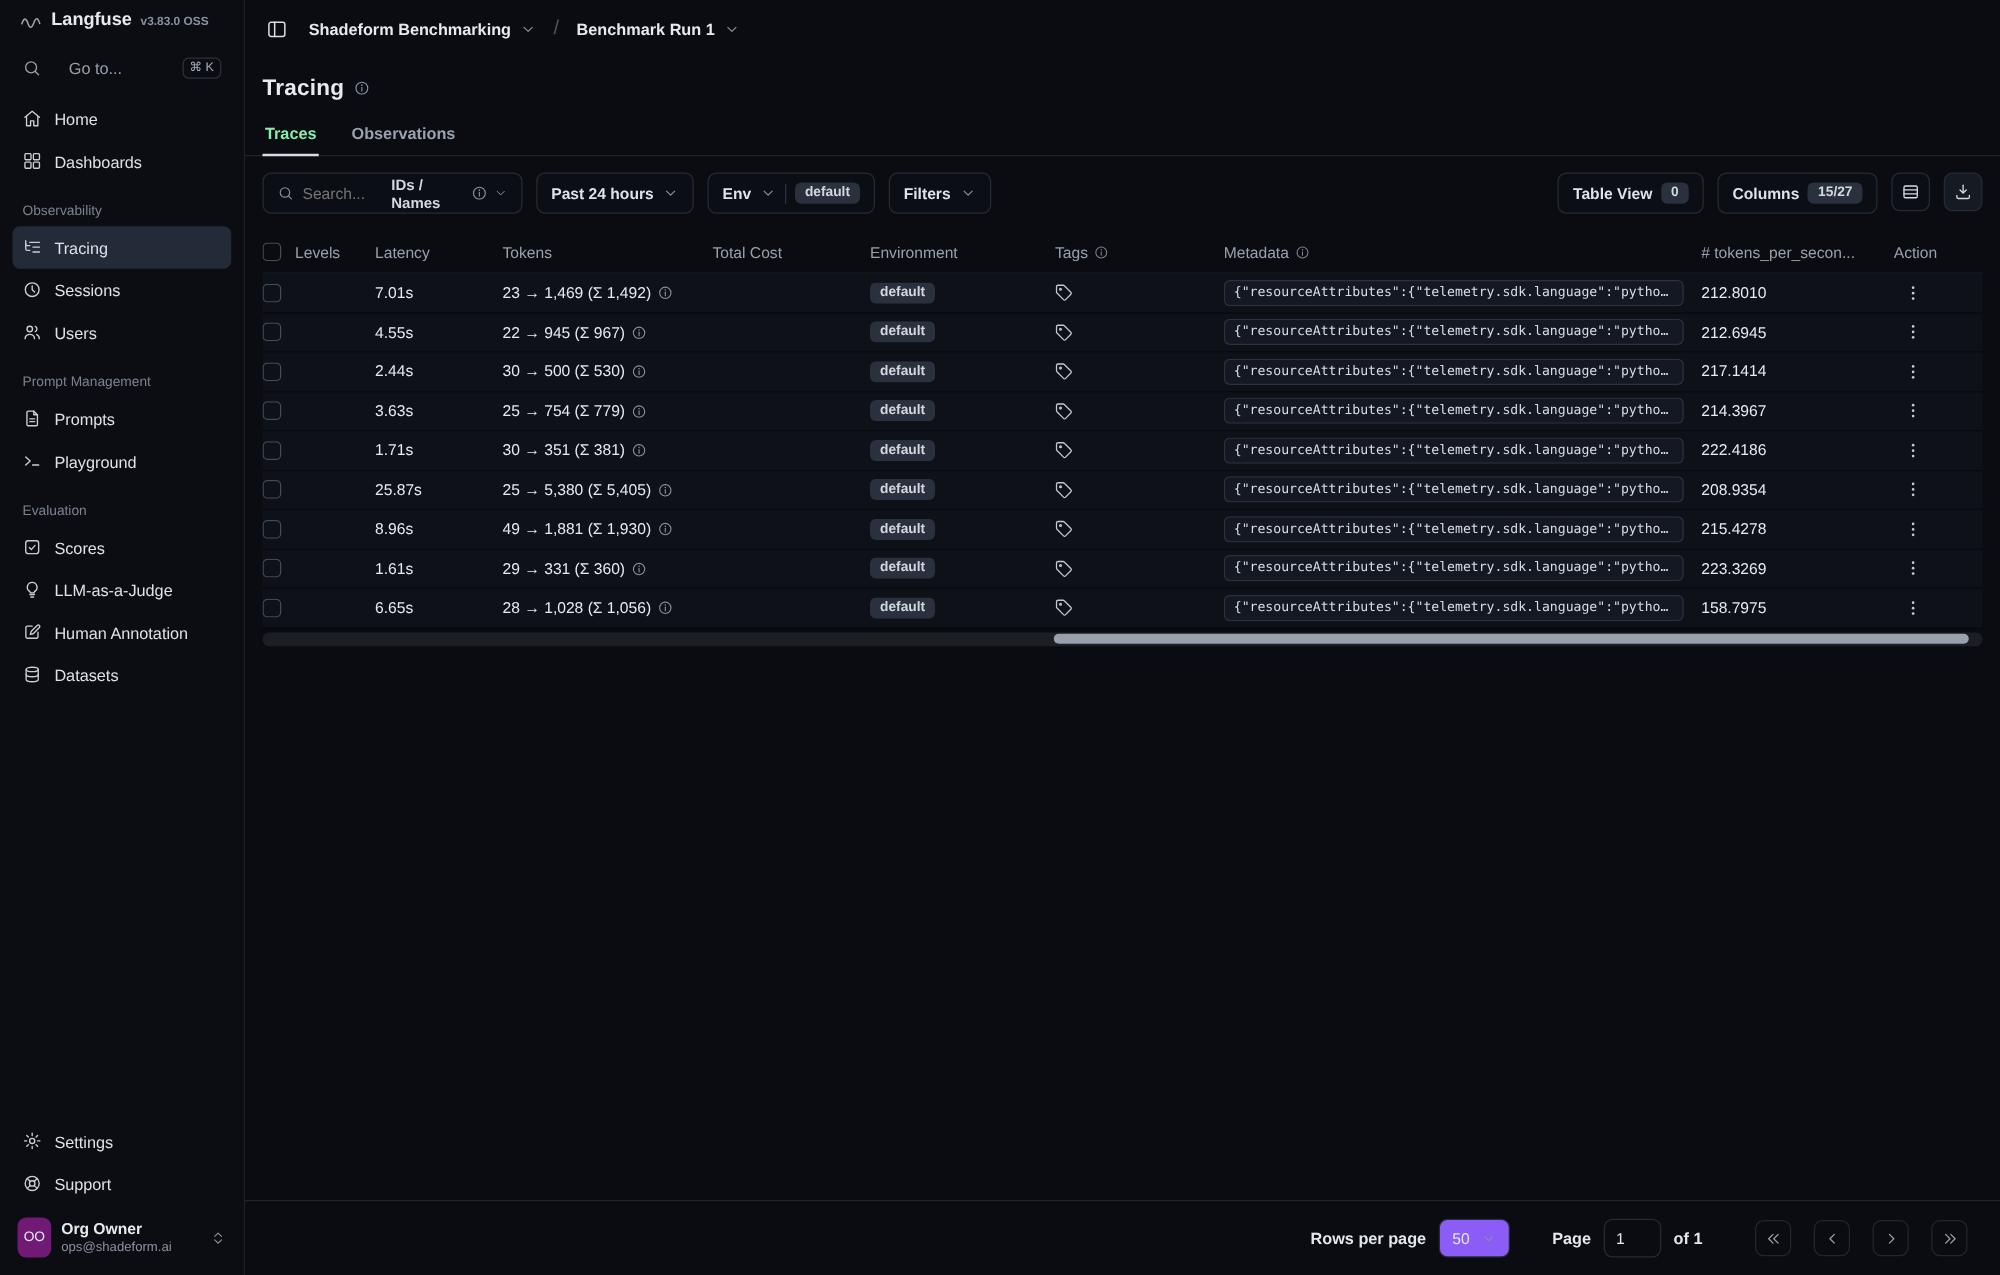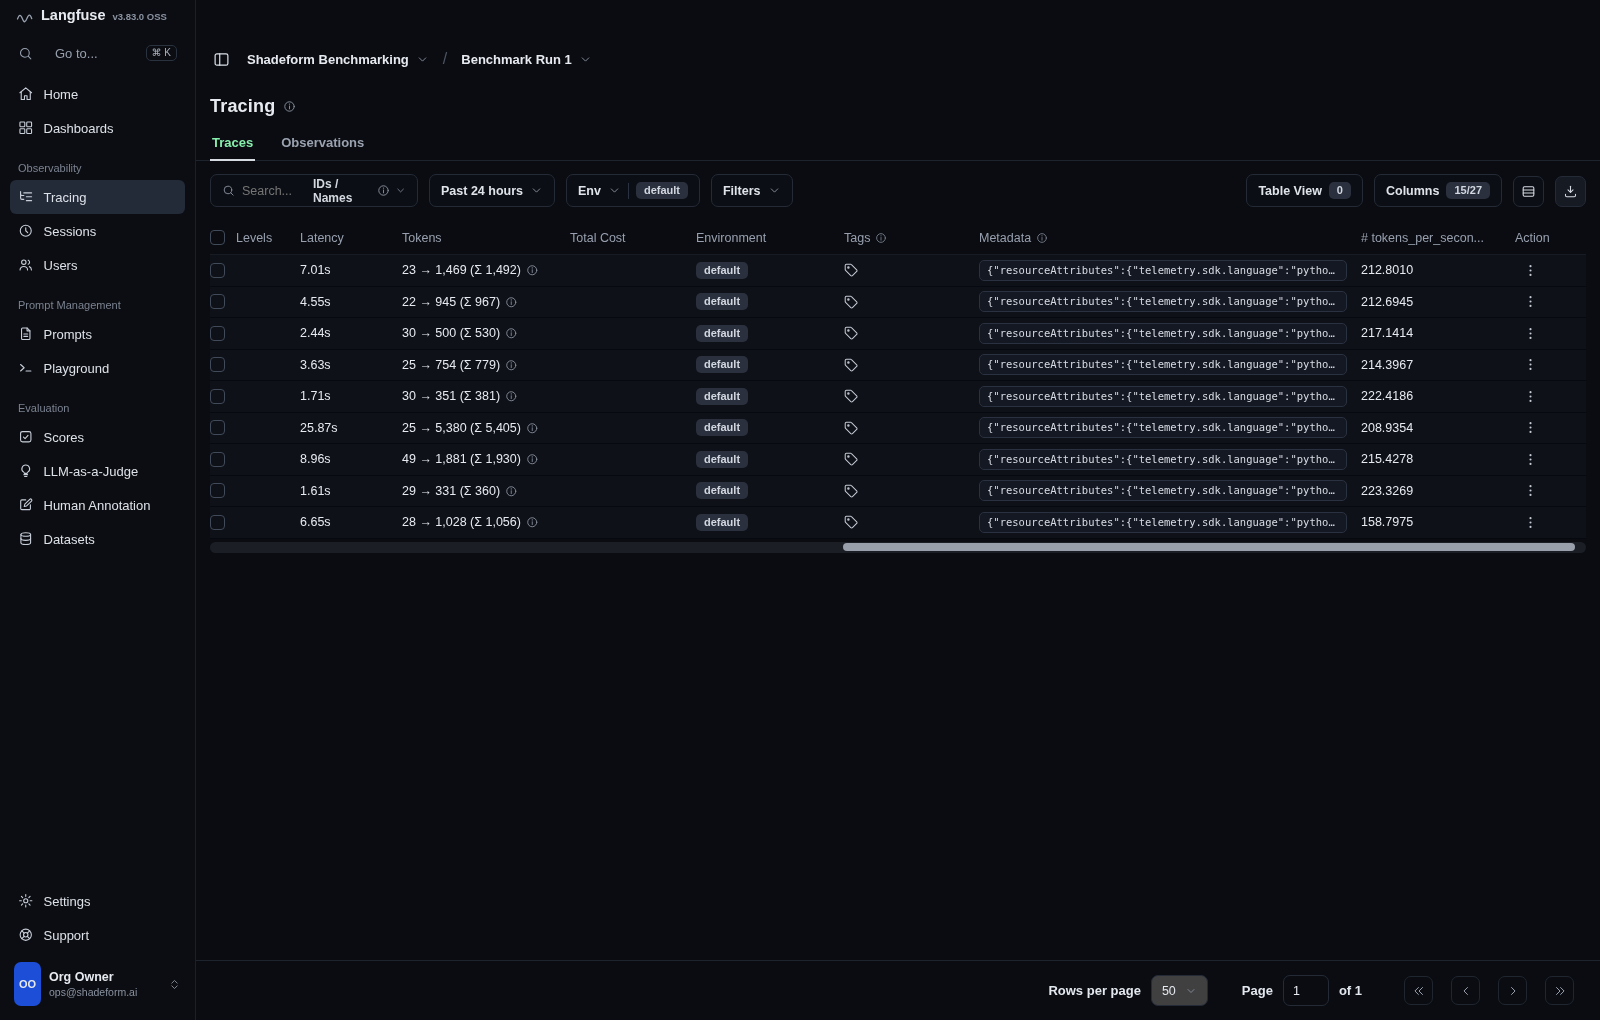--- a/index.html
+++ b/index.html
@@ -37,31 +37,31 @@
     border-radius:6px; color:#dde1e8; font-size:13px; font-weight:500; cursor:pointer;
   }
   .nav-item.active { background:#232a38; }
   .nav-ic { color:#c9cfd9; display:flex; }
   .nav-ic svg { width:15.5px; height:15.5px; }
   .section-title { color:#7b8290; font-size:11px; padding:17px 8px 6px; }
 
   .sidebar-bottom { margin-top:auto; }
   .user-row { display:flex; align-items:center; gap:8px; padding:10px 4px 2px; cursor:pointer; }
   .avatar {
-    width:27px; height:44px; border-radius:7px; background:#1d4ed8; flex:none;
-    display:flex; align-items:center; justify-content:center; font-size:11px; font-weight:700;
+    width:27px; height:32px; border-radius:7px; background:#701a75; flex:none;
+    display:flex; align-items:center; justify-content:center; font-size:11px; font-weight:400;
   }
   .user-meta { min-width:0; flex:1; }
   .user-name { font-size:12.5px; font-weight:600; line-height:1.25; }
   .user-email { font-size:10.5px; color:#8a92a0; white-space:nowrap; }
   .user-chevrons { color:#8a92a0; display:flex; }
   .user-chevrons svg { width:13px; height:13px; }
 
   
-  .main { flex:1; display:flex; flex-direction:column; min-width:0;margin-top:36px; }
+  .main { flex:1; display:flex; flex-direction:column; min-width:0; }
 
   .topbar { height:46px; display:flex; align-items:center; gap:12px; padding:0 14px; flex:none; }
   .ghost-btn { background:none; border:none; color:#dbe0e8; display:flex; padding:3px; cursor:pointer; border-radius:6px; }
   .ghost-btn svg { width:17px; height:17px; }
   .crumb { display:flex; align-items:center; gap:7px; font-size:13px; font-weight:600; color:#e7eaf0;
            cursor:pointer; background:none; border:none; font-family:inherit; padding:4px 2px; }
   .crumb svg { width:13px; height:13px; color:#8a92a0; }
   .slash { color:#4d5563; font-size:16px; font-weight:400; }
 
   .content { flex:1; padding:12px 14px 0; display:flex; flex-direction:column; min-height:0; }
@@ -86,21 +86,21 @@
   .chev { color:#8a92a0; }
   .search-control { width:208px; cursor:text; }
   .search-control .search-ic { color:#8a92a0; display:flex; }
   .search-control input {
     background:transparent; border:none; outline:none; color:#e7eaf0; width:64px;
     font-size:12.5px; font-family:inherit; padding:0;
   }
   .search-mode { display:flex; align-items:center; gap:5px; color:#d4d9e1; font-weight:600; font-size:12px; margin-left:auto; cursor:pointer; }
   .badge { background:#2a303d; color:#d2d7e0; border-radius:5px; padding:3px 8px; font-size:11px; font-weight:600; line-height:1; }
   .mini-divider { width:1px; height:16px; background:#2a3140; }
-  .toolbar-right { margin-left:auto; display:flex; gap:11px; align-items:flex-end; }
+  .toolbar-right { margin-left:auto; display:flex; gap:11px; align-items:flex-start; }
   .icon-btn {
     width:31px; height:31px; border:1px solid #242b37; background:#0b0e14; border-radius:7px;
     color:#d6dae2; display:flex; align-items:center; justify-content:center; cursor:pointer;
   }
   .icon-btn svg { width:15px; height:15px; }
   .icon-btn.lit { background:#151a23; }
 
   
   .table-wrap { }
   .thead, .trow {
@@ -133,21 +133,21 @@
 
   
   .footer {
     height:60px; flex:none; border-top:1px solid #1e242e; display:flex; align-items:center;
     justify-content:flex-end; padding:0 26px; font-size:13px; font-weight:600; color:#e3e7ee;
   }
   .footer-group { display:flex; align-items:center; gap:10px; }
   .gap-lg { margin-left:34px; }
   .select-box {
     display:flex; align-items:center; gap:9px; border:1px solid #242b37; border-radius:7px;
-    height:31px; padding:0 10px; font-size:12.5px; cursor:pointer; background:#404040; color:#e3e7ee; font-family:inherit;
+    height:31px; padding:0 10px; font-size:12.5px; cursor:pointer; background:#8b5cf6; color:#e3e7ee; font-family:inherit;
   }
   .select-box svg { width:12px; height:12px; color:#8a92a0; }
   .page-input {
     width:46px; height:31px; border:1px solid #242b37; border-radius:7px; background:transparent;
     color:#e7eaf0; padding:0 9px; font-size:12.5px; font-family:inherit; outline:none;
   }
   .pg-btn {
     width:29px; height:29px; border:1px solid #1f2630; border-radius:7px; background:transparent;
     color:#9aa2b0; display:flex; align-items:center; justify-content:center; cursor:pointer; margin-left:8px;
   }

